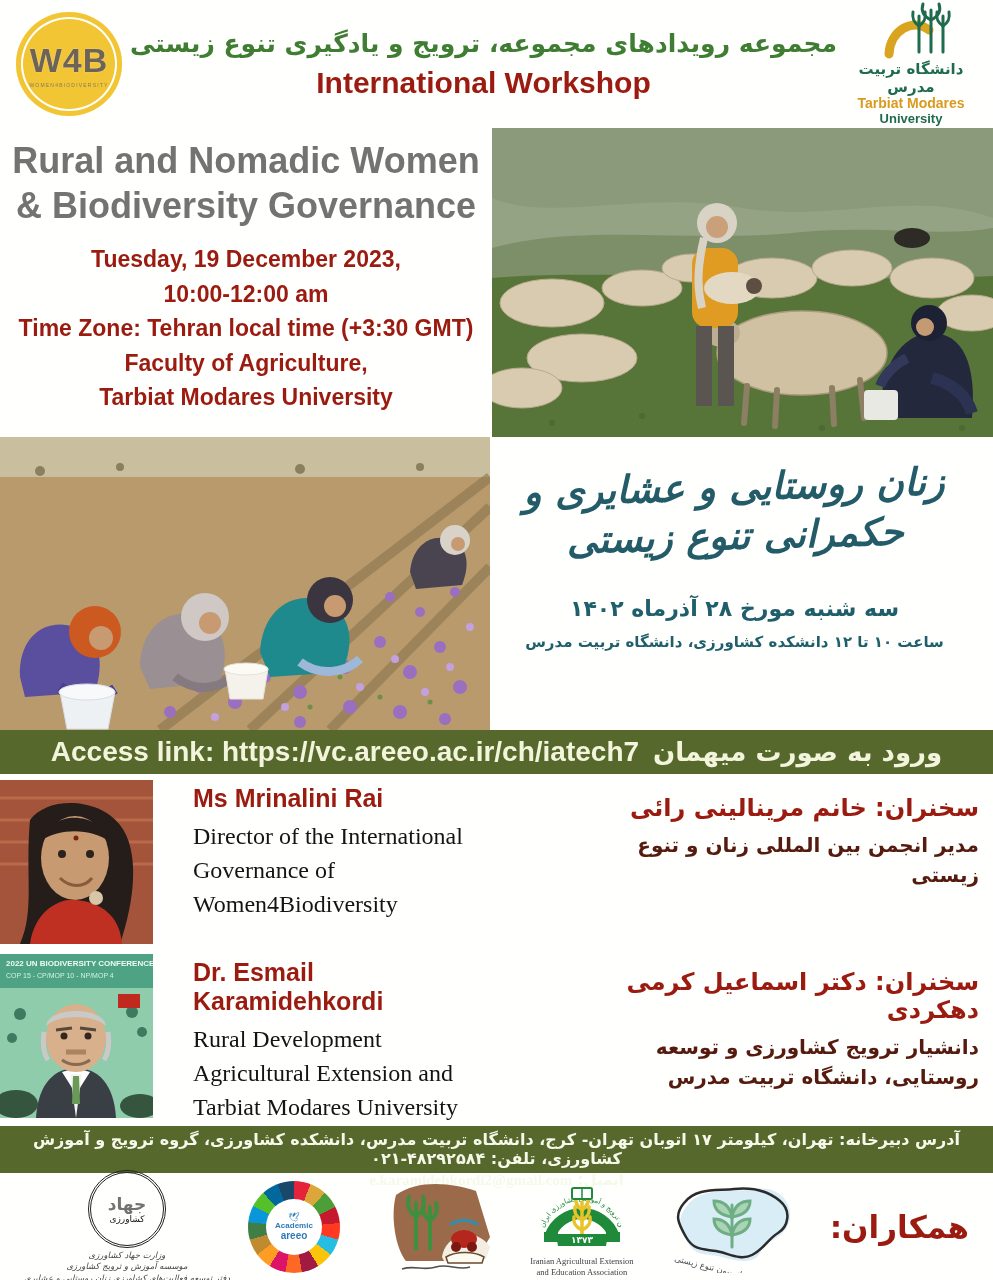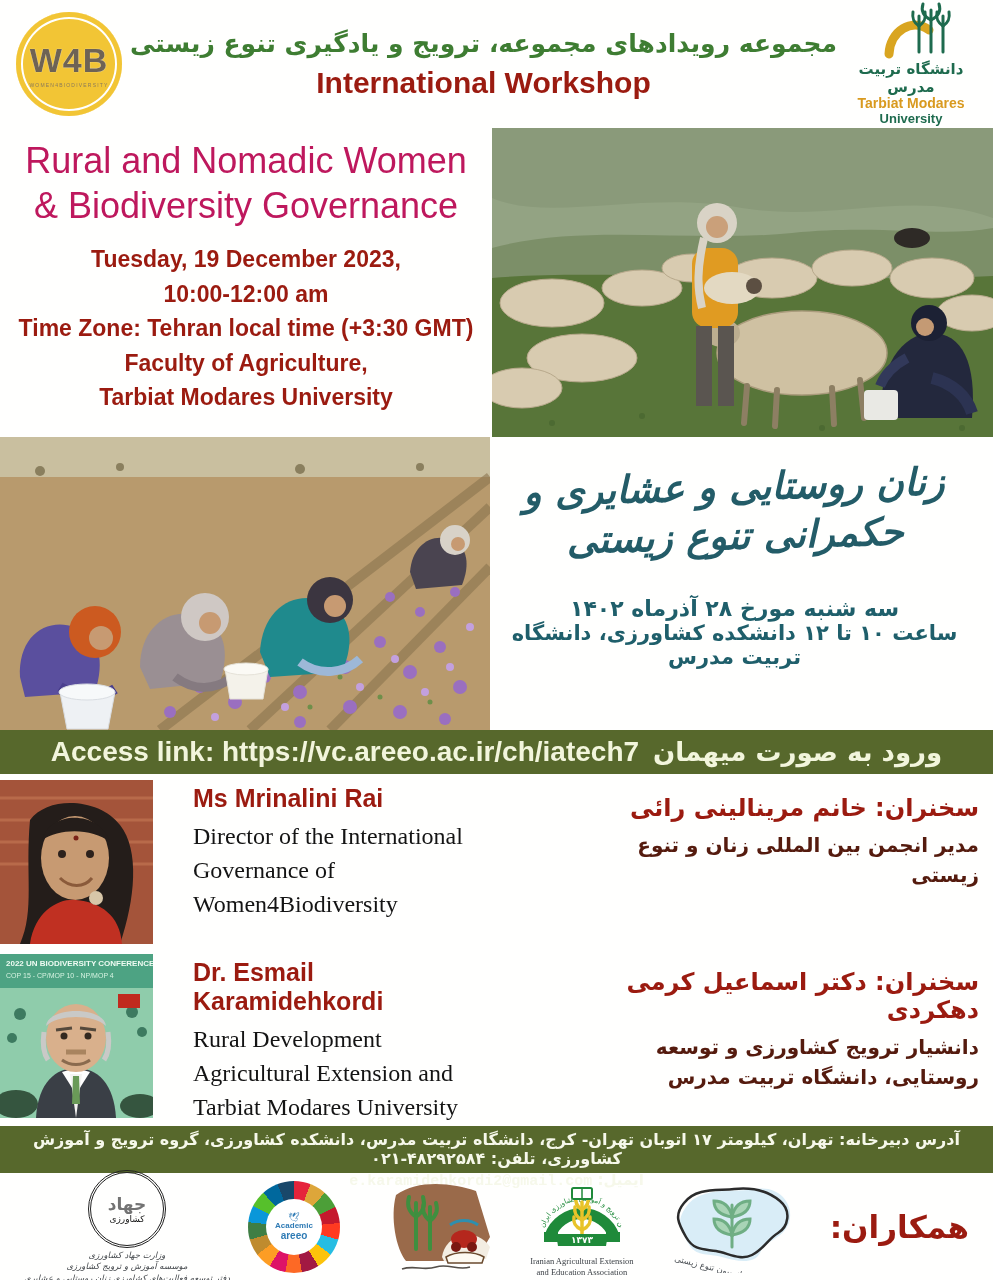--- a/index.html
+++ b/index.html
@@ -15,51 +15,51 @@
   .hdr-center{flex:1;text-align:center;padding:0 8px;}
   .hdr-fa{font-family:"DejaVu Sans",sans-serif;direction:rtl;font-weight:bold;font-size:25px;color:#3e7d32;}
   .hdr-en{font-weight:bold;font-size:30px;color:#9b1b10;margin-top:8px;}
   .tmu{width:132px;flex:0 0 auto;text-align:center;}
   .tmu-fa{font-family:"DejaVu Sans",sans-serif;font-weight:bold;font-size:15px;color:#1e6b4e;margin-top:-4px;}
   .tmu-en1{font-weight:bold;font-size:14px;color:#d99a1f;line-height:1.05;}
   .tmu-en2{font-weight:bold;font-size:13px;color:#1e6b4e;}
   
   .row1{display:flex;height:309px;}
   .title-block{width:492px;box-sizing:border-box;padding-top:10px;text-align:center;}
-  .main-title{font-weight:normal;font-size:36px;line-height:1.25;color:#be185d;}
+  .main-title{font-weight:bold;font-size:36px;line-height:1.25;color:#737373;}
   .date-lines{margin-top:14px;font-weight:bold;font-size:23px;line-height:1.5;color:#9b1b10;}
   .photo{position:relative;overflow:hidden;}
   .photo svg{display:block;}
   .photo-sheep{width:501px;height:309px;}
   
   .row2{display:flex;height:293px;}
   .photo-saffron{width:490px;height:293px;}
   .fa-block{flex:1;box-sizing:border-box;padding:26px 24px 0 10px;text-align:center;direction:rtl;font-family:"DejaVu Sans",sans-serif;}
   .fa-callig{font-weight:bold;font-style:italic;font-size:38px;color:#235c68;line-height:1.3;transform:rotate(-1.5deg);}
   .fa-date{margin-top:34px;font-weight:bold;font-size:22px;color:#1f5f6b;}
-  .fa-venue{margin-top:0;font-weight:bold;font-size:21px;color:#1f5f6b;}
+  .fa-venue{margin-top:12px;font-weight:bold;font-size:15px;color:#1f5f6b;}
   
   .access{height:44px;background:#57682c;display:flex;align-items:center;justify-content:center;gap:14px;}
   .access-en{font-weight:bold;font-size:28px;color:#f2f5dc;}
   .access-fa{font-family:"DejaVu Sans",sans-serif;direction:rtl;font-weight:bold;font-size:26px;color:#f2f5dc;}
   
   .speakers{height:352px;padding-top:6px;box-sizing:border-box;}
   .sp-row{display:flex;height:170px;margin-bottom:4px;}
   .sp-photo{width:153px;height:164px;flex:0 0 auto;overflow:hidden;}
   .sp-en{width:355px;box-sizing:border-box;padding:4px 0 0 40px;}
   .sp-name{font-weight:bold;font-size:25px;color:#9b1b10;margin-bottom:6px;}
   .sp-line{font-family:"Liberation Serif",serif;font-size:24px;color:#141414;line-height:1.42;}
   .sp-fa{flex:1;direction:rtl;text-align:right;box-sizing:border-box;padding:14px 14px 0 30px;font-family:"DejaVu Sans",sans-serif;}
   .sp-fa-name{font-weight:bold;font-size:24px;color:#9b1b10;margin-bottom:8px;}
   .sp-fa-title{font-weight:bold;font-size:20px;color:#551b0e;line-height:1.5;max-width:400px;margin-left:auto;margin-right:0;}
   
   .fbar{height:47px;background:#57682c;color:#f6f8ea;text-align:center;direction:rtl;font-family:"DejaVu Sans",sans-serif;padding-top:4px;box-sizing:border-box;}
   .fbar-l1{font-weight:bold;font-size:16px;}
   .fbar-l2{font-weight:bold;font-size:15px;margin-top:3px;}
-  .fbar-email{font-family:Liberation Mono, monospace;font-weight:bold;direction:ltr;unicode-bidi:embed;}
+  .fbar-email{font-family:Liberation Serif, serif;font-weight:bold;direction:ltr;unicode-bidi:embed;}
   
   .partners{height:108px;display:flex;align-items:center;justify-content:space-between;padding:0 24px;box-sizing:border-box;}
   .plogo{text-align:center;flex:0 0 auto;}
   .jahad-circle{width:72px;height:72px;border-radius:50%;border:3px double #222;display:flex;flex-direction:column;align-items:center;justify-content:center;margin:0 auto;font-family:"DejaVu Sans",sans-serif;direction:rtl;}
   .jahad-t1{font-weight:bold;font-size:17px;color:#737373;}
   .jahad-t2{font-size:9px;color:#111;}
   .jahad-cap{margin-top:2px;font-family:"DejaVu Sans",sans-serif;direction:rtl;font-size:8.5px;color:#44484c;font-style:italic;line-height:1.35;}
   .sdg{width:92px;height:92px;border-radius:50%;
        background:conic-gradient(#e5243b 0 21deg,#dda63a 21deg 42deg,#4c9f38 42deg 64deg,#c5192d 64deg 85deg,#ff3a21 85deg 106deg,#26bde2 106deg 127deg,#fcc30b 127deg 148deg,#a21942 148deg 170deg,#fd6925 170deg 191deg,#dd1367 191deg 212deg,#fd9d24 212deg 233deg,#bf8b2e 233deg 254deg,#3f7e44 254deg 276deg,#0a97d9 276deg 297deg,#56c02b 297deg 318deg,#00689d 318deg 339deg,#19486a 339deg 360deg);
        display:flex;align-items:center;justify-content:center;}

